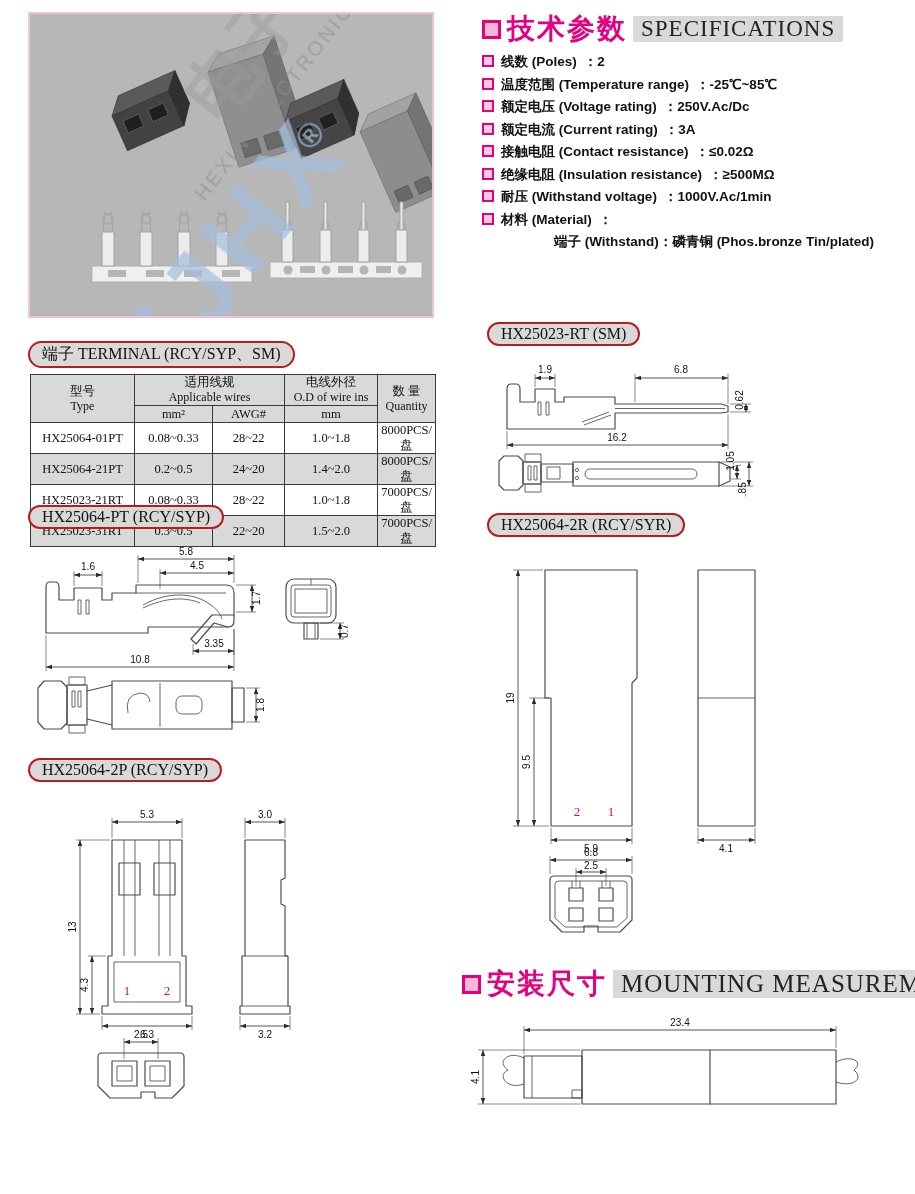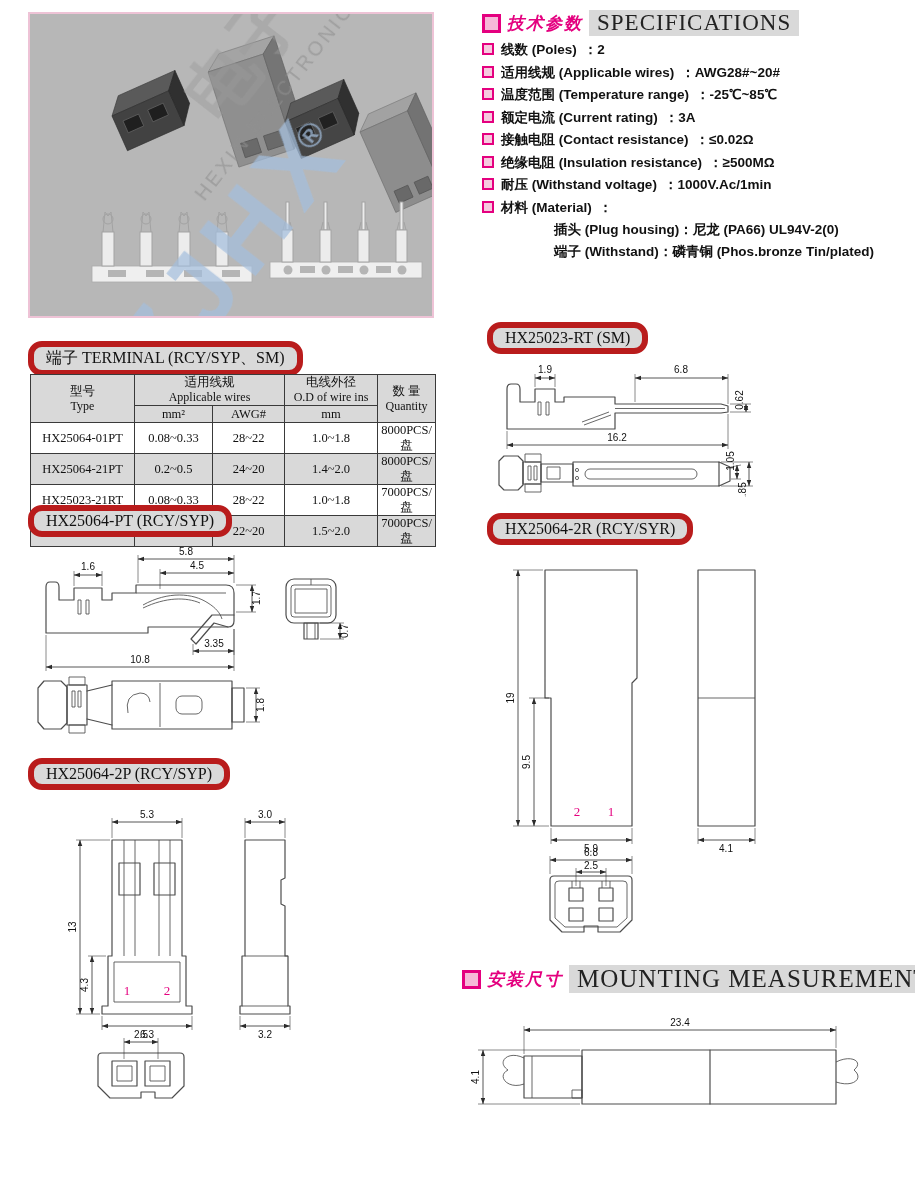--- a/index.html
+++ b/index.html
@@ -10,33 +10,33 @@
   .photo-frame{left:28px;top:12px;width:402px;height:302px;border:2px solid #eec3d6;box-sizing:content-box;}
   .photo-svg{display:block;width:402px;height:302px;}
   .wmblue{font-family:"Liberation Sans",sans-serif;font-weight:bold;font-size:104px;letter-spacing:10px;fill:#a3bedd;}
   .wmreg{font-size:34px;fill:#a3bedd;font-weight:bold;}
   .wmcn{font-size:70px;font-weight:bold;fill:#9a9a9a;opacity:.65;}
   .wmen{font-size:20px;letter-spacing:3px;fill:#8f8f8f;opacity:.85;}
 
   
   .sec-title{display:flex;align-items:center;gap:6px;white-space:nowrap;}
   .sec-title .bullet{width:13px;height:13px;border:3px solid #e4007f;background:#f6b9d8;flex:0 0 auto;}
-  .sec-title .cn{color:#e4007f;font-weight:bold;font-size:17px;letter-spacing:2px;font-style:italic;}
+  .sec-title .cn{color:#e4007f;font-weight:bold;font-size:28px;letter-spacing:2px;}
   .sec-title .en{font-family:"Liberation Serif",serif;font-size:23px;background:#d9d9d9;padding:0 8px;letter-spacing:1px;color:#222;}
   .sec-title.big .en{font-size:25px;}
 
   
   .specs{left:482px;top:10px;width:430px;}
   .spec-row{display:flex;align-items:flex-start;gap:7px;font-size:13.5px;font-weight:600;margin:5px 0;line-height:1.3;}
   .spec-row .sq{flex:0 0 auto;width:8px;height:8px;border:2px solid #e4007f;background:#f6cadf;margin-top:2px;}
   .spec-row .val{font-weight:600;}
   .mat-line{margin:4px 0 4px 72px;font-size:13.5px;font-weight:600;line-height:1.3;}
 
   
-  .pill{display:inline-block;border:6px solid #b91c1c;border-radius:14px;background:#d9d9d9;
+  .pill{display:inline-block;border:2px solid #b91c1c;border-radius:14px;background:#d9d9d9;
         font-family:"Liberation Serif",serif;font-size:16px;padding:1px 12px;color:#111;white-space:nowrap;}
 
   
   table.term{border-collapse:collapse;font-family:"Liberation Serif",serif;table-layout:fixed;border-radius:7px;}
   table.term td{border:1px solid #3a3a3a;text-align:center;padding:0 2px;font-size:12.5px;line-height:1.2;}
   table.term .hdr td{background:#d9d9d9;font-size:12.5px;}
   table.term tr.alt td{background:#d9d9d9;}
   table.term td .cn{font-size:12.5px;}
   table.term td .en{font-size:12px;}
 
@@ -174,30 +174,30 @@
     <span class="en">SPECIFICATIONS</span>
   </div>
 
   <div class="spec-row">
       <span class="sq"></span>
       <span class="lab">线数 (Poles)</span>
       <span class="val">：2</span>
     </div>
   <div class="spec-row">
       <span class="sq"></span>
-      <span class="lab">适用线规 (Applicable wires)</span>
-      <span class="val">：AWG28#~20#</span>
-    </div>
-  <div class="spec-row">
-      <span class="sq"></span>
       <span class="lab">温度范围 (Temperature range)</span>
       <span class="val">：-25℃~85℃</span>
     </div>
   <div class="spec-row">
       <span class="sq"></span>
+      <span class="lab">额定电压 (Voltage rating)</span>
+      <span class="val">：250V.Ac/Dc</span>
+    </div>
+  <div class="spec-row">
+      <span class="sq"></span>
       <span class="lab">额定电流 (Current rating)</span>
       <span class="val">：3A</span>
     </div>
   <div class="spec-row">
       <span class="sq"></span>
       <span class="lab">接触电阻 (Contact resistance)</span>
       <span class="val">：≤0.02Ω</span>
     </div>
   <div class="spec-row">
       <span class="sq"></span>
@@ -208,21 +208,20 @@
       <span class="sq"></span>
       <span class="lab">耐压 (Withstand voltage)</span>
       <span class="val">：1000V.Ac/1min</span>
     </div>
   <div class="spec-row">
       <span class="sq"></span>
       <span class="lab">材料 (Material)</span>
       <span class="val">：</span>
     </div>
 
-  <div class="mat-line"><span>插头 (Plug housing)</span><span>：尼龙 (PA66) UL94V-2(0)</span></div>
   <div class="mat-line"><span>端子 (Withstand)</span><span>：磷青铜 (Phos.bronze Tin/plated)</span></div>
 </div>
 
 <div class="abs" style="left:28px;top:341px;">
   <span class="pill">端子 TERMINAL (RCY/SYP、SM)</span>
 </div>
 
 <table class="term abs" style="left:30px;top:374px;width:405px;">
   <colgroup>
       <col style="width:104px">

